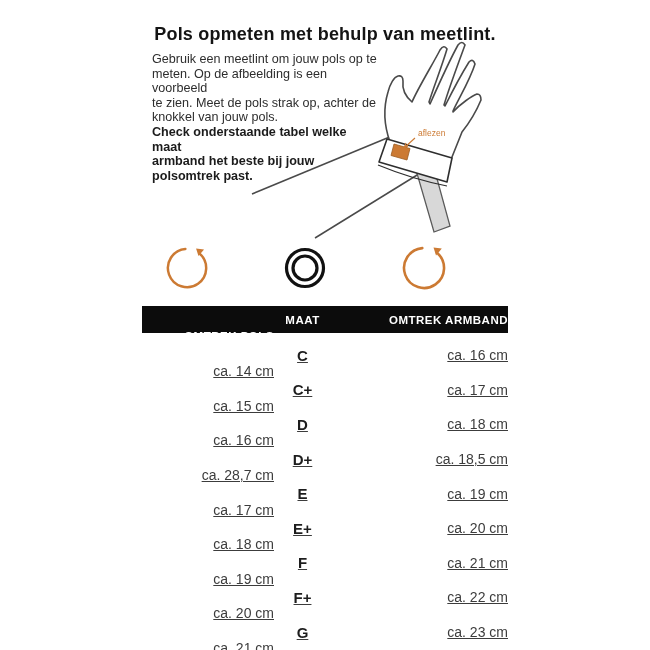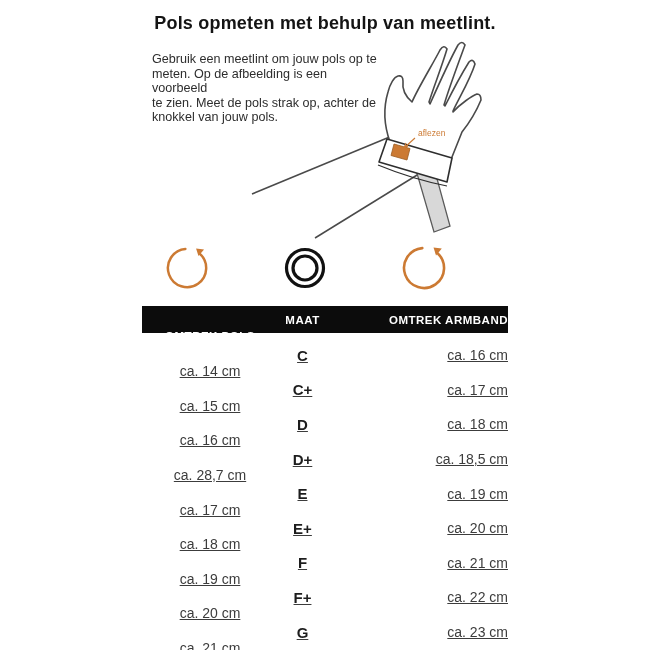--- a/index.html
+++ b/index.html
@@ -1,49 +1,52 @@
 <!DOCTYPE html>
 <html><head>
 <meta charset="utf-8">
 <style>
   html,body{margin:0;padding:0;background:#fff;}
   .page{position:relative;width:650px;height:650px;background:#ffffff;
         font-family:"Liberation Sans",sans-serif;overflow:hidden;}
-  .title{position:absolute;left:140px;top:13px;width:370px;text-align:center;
+  .title{position:absolute;left:140px;top:24px;width:370px;text-align:center;
          font-size:18px;font-weight:bold;color:#141414;letter-spacing:.2px;white-space:nowrap;}
   .intro{position:absolute;left:152px;top:52px;width:225px;
          font-size:12.6px;line-height:14.6px;color:#2d2d2d;white-space:pre-line;}
   .instruction{position:absolute;left:152px;top:125px;width:225px;
          font-size:12.6px;line-height:14.6px;color:#1b1b1b;font-weight:bold;white-space:pre-line;}
   .illu{position:absolute;left:248px;top:36px;width:280px;height:210px;text-align:right;}
   .icon{position:absolute;}
   .icon-1{left:165px;top:246px;}
   .icon-2{left:284px;top:247px;}
   .icon-3{left:401px;top:245px;}
   .thead{position:absolute;left:142px;top:306px;width:366px;height:27px;
          display:flex;align-items:center;font-weight:bold;font-size:11.5px;letter-spacing:.5px;}
   .tbody{position:absolute;left:142px;top:338px;width:366px;}
   .trow{display:flex;align-items:center;height:34.6px;font-size:14px;color:#3c3c3c;text-decoration:underline;}
-  .c0{width:132px;padding-left:4px;box-sizing:border-box;text-align:center;margin-top:32px;}
+  .c0{width:132px;padding-left:4px;box-sizing:border-box;text-align:right;margin-top:32px;}
   .c1{width:57px;text-align:center;}
   .c2{width:177px;text-align:right;}
   .trow .c1{font-weight:bold;font-size:15px;color:#1d1d1d;}
 </style>
 </head>
 <body>
 
 <div class="page">
 
   <div class="title">Pols opmeten met behulp van meetlint.</div>
 
   <div class="intro">Gebruik een meetlint om jouw pols op te
 meten. Op de afbeelding is een voorbeeld
 te zien. Meet de pols strak op, achter de
 knokkel van jouw pols.</div>
 
+  <div class="instruction">Check onderstaande tabel welke maat
+armband het beste bij jouw
+polsomtrek past.</div>
 
   <div class="illu">
     <svg width="280" height="210" viewBox="0 0 280 210">
 
       <path d="M 4,158 L 144,100" fill="none" stroke="#4a4a4a" stroke-width="1.5"></path>
       <path d="M 67,202 L 174,136" fill="none" stroke="#4a4a4a" stroke-width="1.5"></path>
 
       <path d="M 142,106
            C 137,92 134,76 140,56
            C 142,48 146,41 150,40

